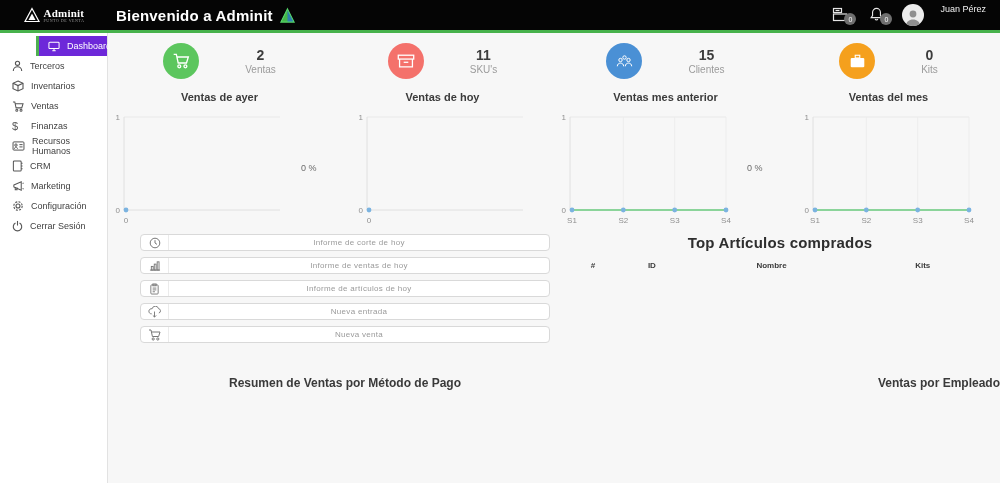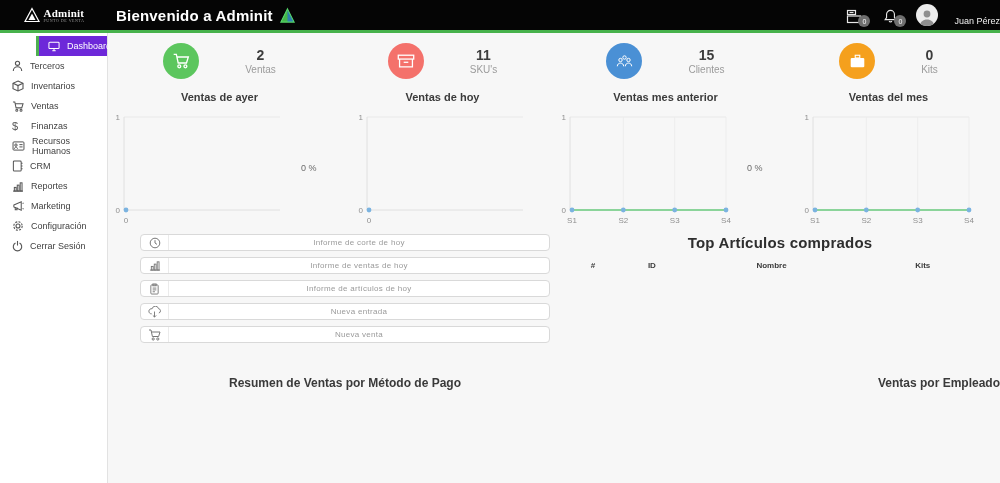--- a/index.html
+++ b/index.html
@@ -6,21 +6,21 @@
   html,body { width:1000px; height:483px; overflow:hidden;
     font-family:"Liberation Sans", sans-serif; background:#f7f7f7; }
 
   
   .topbar { height:30px; background:#050505; display:flex; align-items:center; color:#fff; }
   .logo-block { width:108px; display:flex; align-items:center; justify-content:center; gap:4px; }
   .logo-text { line-height:1;font-family:Liberation Serif, serif; }
   .brand-name { font-size:11px; font-weight:bold; color:#fff; letter-spacing:.2px; }
   .brand-tag { font-size:4px; color:#9a9a9a; letter-spacing:.5px; }
   .page-title { font-size:15px; font-weight:bold; margin-left:8px; letter-spacing:.2px; display:flex; align-items:center; gap:6px; }
-  .tb-right { margin-left:auto; display:flex; align-items:flex-end; gap:16px; }
+  .tb-right { margin-left:auto; display:flex; align-items:flex-start; gap:16px; padding-right:14px; }
   .tb-icon { position:relative; width:20px; height:20px; display:flex; align-items:center; justify-content:center; color:#e6e6e6; cursor:pointer; }
   .tb-badge { position:absolute; right:-6px; bottom:-1px; width:12px; height:12px; border-radius:50%;
     background:#6f6f6f; color:#fff; font-size:7px; display:flex; align-items:center; justify-content:center; }
   .avatar { width:22px; height:22px; border-radius:50%; background:#ececec; display:flex; align-items:flex-end; justify-content:center; overflow:hidden; }
   .user-name { font-size:9px; color:#f0f0f0; }
 
   .accent-bar { height:3px; background:#47b24c; }
 
   
   .app { display:flex; height:450px; }
@@ -180,31 +180,20 @@
     <div class="side-item">
       <span class="side-icon">
         <svg width="11" height="12" viewBox="0 0 12 13" fill="none" stroke="currentColor" stroke-width="1.1">
           <rect x="1.5" y="1" width="8.5" height="11" rx="1"></rect>
             <line x1="10" y1="3.5" x2="11.5" y2="3.5"></line>
             <line x1="10" y1="6.5" x2="11.5" y2="6.5"></line>
             <line x1="10" y1="9.5" x2="11.5" y2="9.5"></line>
         </svg>
         </span>
       <span>CRM</span>
-    </div>
-    <div class="side-item">
-      <span class="side-icon">
-        <svg width="12" height="11" viewBox="0 0 13 12" fill="none" stroke="currentColor" stroke-width="1.1">
-          <line x1="1" y1="11" x2="12" y2="11"></line>
-            <rect x="2.5" y="7" width="2" height="4"></rect>
-            <rect x="5.7" y="4.5" width="2" height="6.5"></rect>
-            <rect x="8.9" y="2" width="2" height="9"></rect>
-        </svg>
-        </span>
-      <span>Reportes</span>
     </div>
     <div class="side-item">
       <span class="side-icon">
         <svg width="12" height="12" viewBox="0 0 13 13" fill="none" stroke="currentColor" stroke-width="1.1">
           <path d="M2 5.5l8-3.5v9l-8-3.5z"></path>
             <path d="M3.5 7.5v3h2v-2.3"></path>
             <line x1="11.5" y1="4" x2="12.5" y2="3.2"></line>
             <line x1="11.5" y1="9" x2="12.5" y2="9.8"></line>
         </svg>
         </span>

